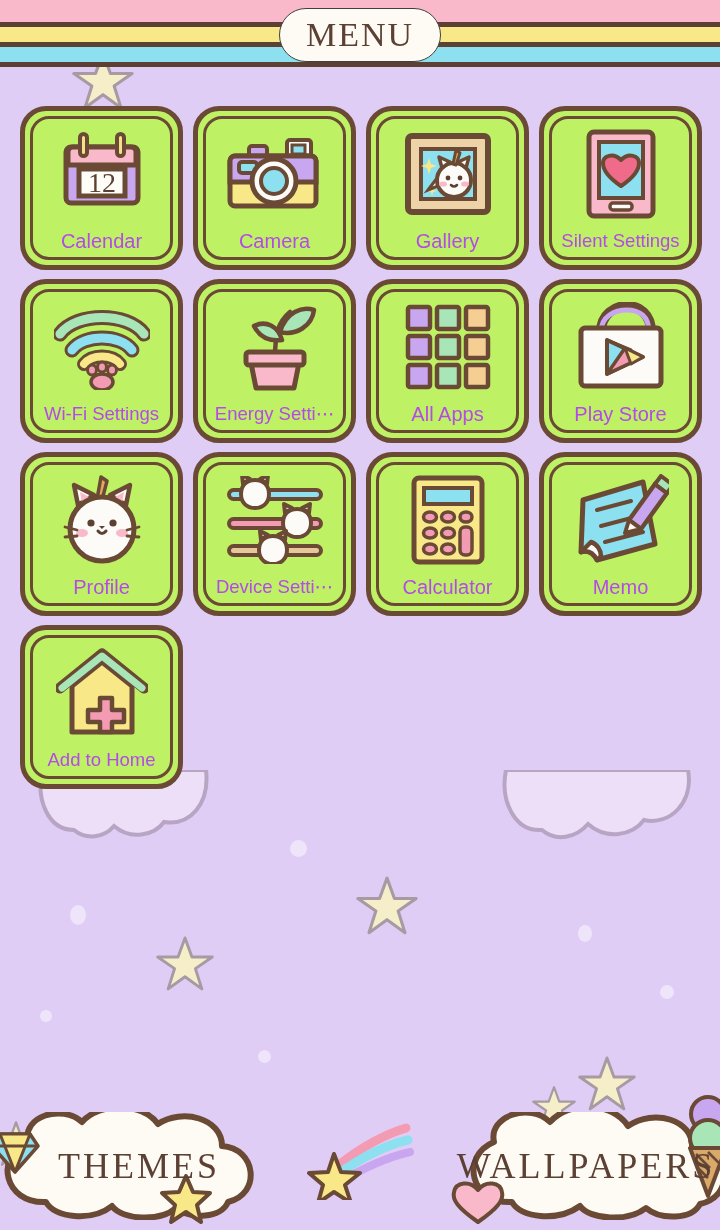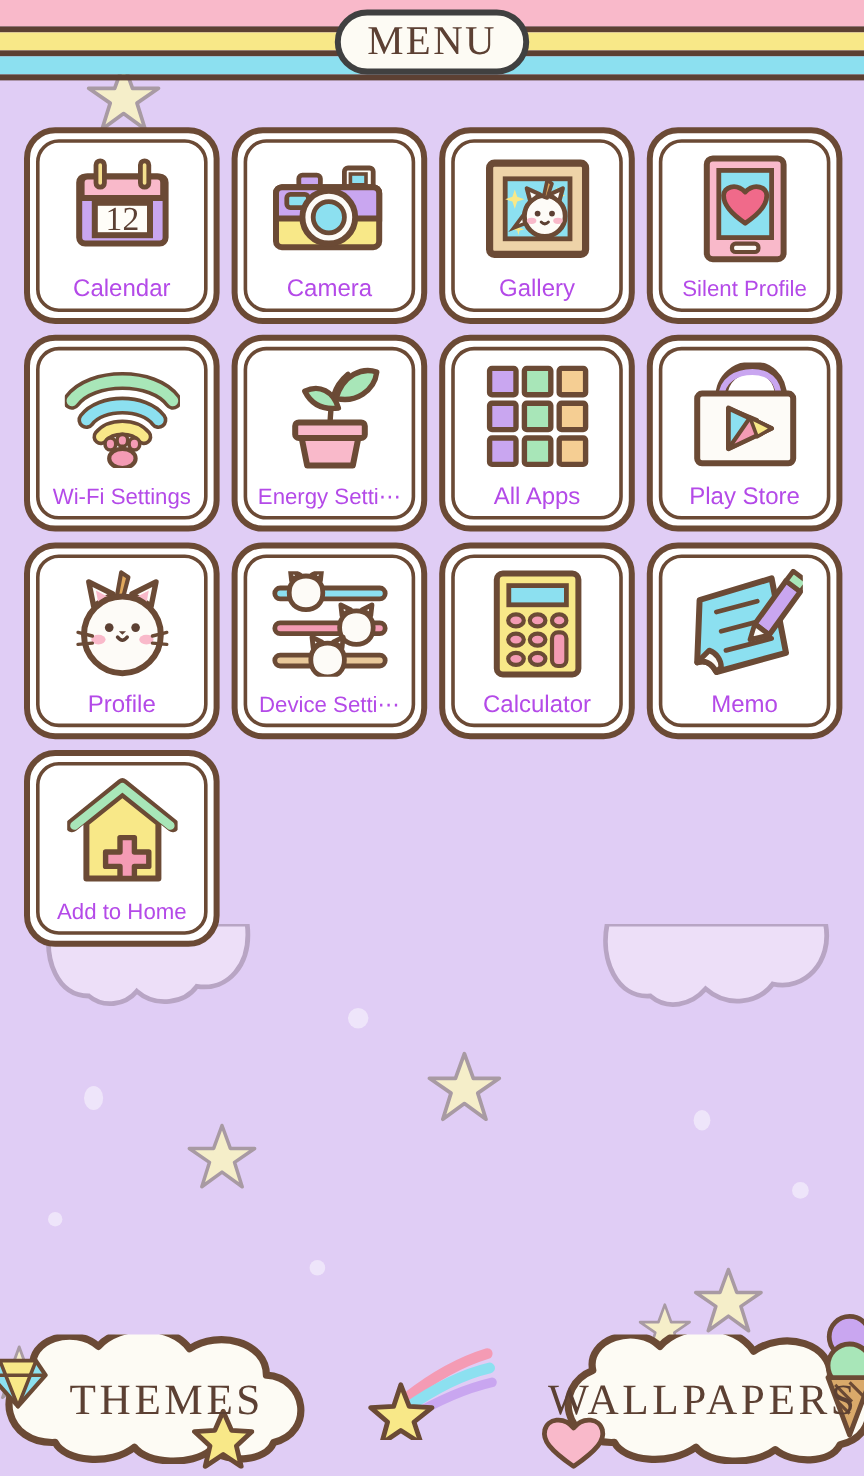--- a/index.html
+++ b/index.html
@@ -42,21 +42,21 @@
   .s-line2  { top: 42px; height: 5px;  background: #5c4033; }
   .s-blue   { top: 47px; height: 15px; background: #8ce0f0; }
   .s-line3  { top: 62px; height: 5px;  background: #5c4033; }
 
   .menu-badge {
     position: absolute;
     left: 50%; transform: translateX(-50%);
     top: 8px;
     width: 162px; height: 54px;
     background: #fdfbf4;
-    border: 5px solid #404040;
+    border: 1px solid #404040;
     border-radius: 27px;
     display: flex; align-items: center; justify-content: center;
     z-index: 6;
     text-align: center;
   }
   .menu-badge span {
     font-family: "Liberation Serif", serif;
     font-size: 34px;
     letter-spacing: 2px;
     color: #5c4033;
@@ -73,21 +73,21 @@
     display: grid;
     grid-template-columns: repeat(4, 163px);
     grid-template-rows: repeat(4, 164px);
     column-gap: 10px;
     row-gap: 9px;
     z-index: 3;
   }
   .tile {
     position: relative;
     width: 163px; height: 164px;
-    background: #ffffff;
+    background: #bef264;
     border: 5px solid #6b4a35;
     border-radius: 26px;
     cursor: pointer;
   }
   .tile::after {
     content: "";
     position: absolute;
     inset: 5px;
     border: 3px solid #6b4a35;
     border-radius: 19px;
@@ -244,21 +244,21 @@
 
   <div class="tile">
     <div class="tile-icon">
       <svg width="74" height="94" viewBox="0 0 74 94">
         <rect x="5" y="5" width="64" height="84" rx="5" fill="#f9b9ca" stroke="#6b4a35" stroke-width="5"></rect>
         <rect x="15" y="15" width="44" height="56" fill="#8ce0f0" stroke="#6b4a35" stroke-width="4"></rect>
         <path d="M37 59 c-12 -8 -18 -16 -18 -23 c0 -7 10 -11 18 -3 c8 -8 18 -4 18 3 c0 7 -6 15 -18 23 Z" fill="#f06a8a" stroke="#6b4a35" stroke-width="4" stroke-linejoin="round"></path>
         <rect x="26" y="76" width="22" height="7" rx="3" fill="#fdfbf7" stroke="#6b4a35" stroke-width="3.5"></rect>
       </svg>
     </div>
-    <div class="tile-label small">Silent Profile</div>
+    <div class="tile-label small">Silent Settings</div>
   </div>
 
 
   <div class="tile">
     <div class="tile-icon">
       <svg width="96" height="86" viewBox="0 0 96 86">
         <path d="M6 30 C22 8 74 8 90 30" stroke="#6b4a35" stroke-width="15" fill="none" stroke-linecap="round"></path>
         <path d="M6 30 C22 8 74 8 90 30" stroke="#a8e6b8" stroke-width="9" fill="none" stroke-linecap="round"></path>
         <path d="M18 46 C30 30 66 30 78 46" stroke="#6b4a35" stroke-width="15" fill="none" stroke-linecap="round"></path>
         <path d="M18 46 C30 30 66 30 78 46" stroke="#8ce0f0" stroke-width="9" fill="none" stroke-linecap="round"></path>

